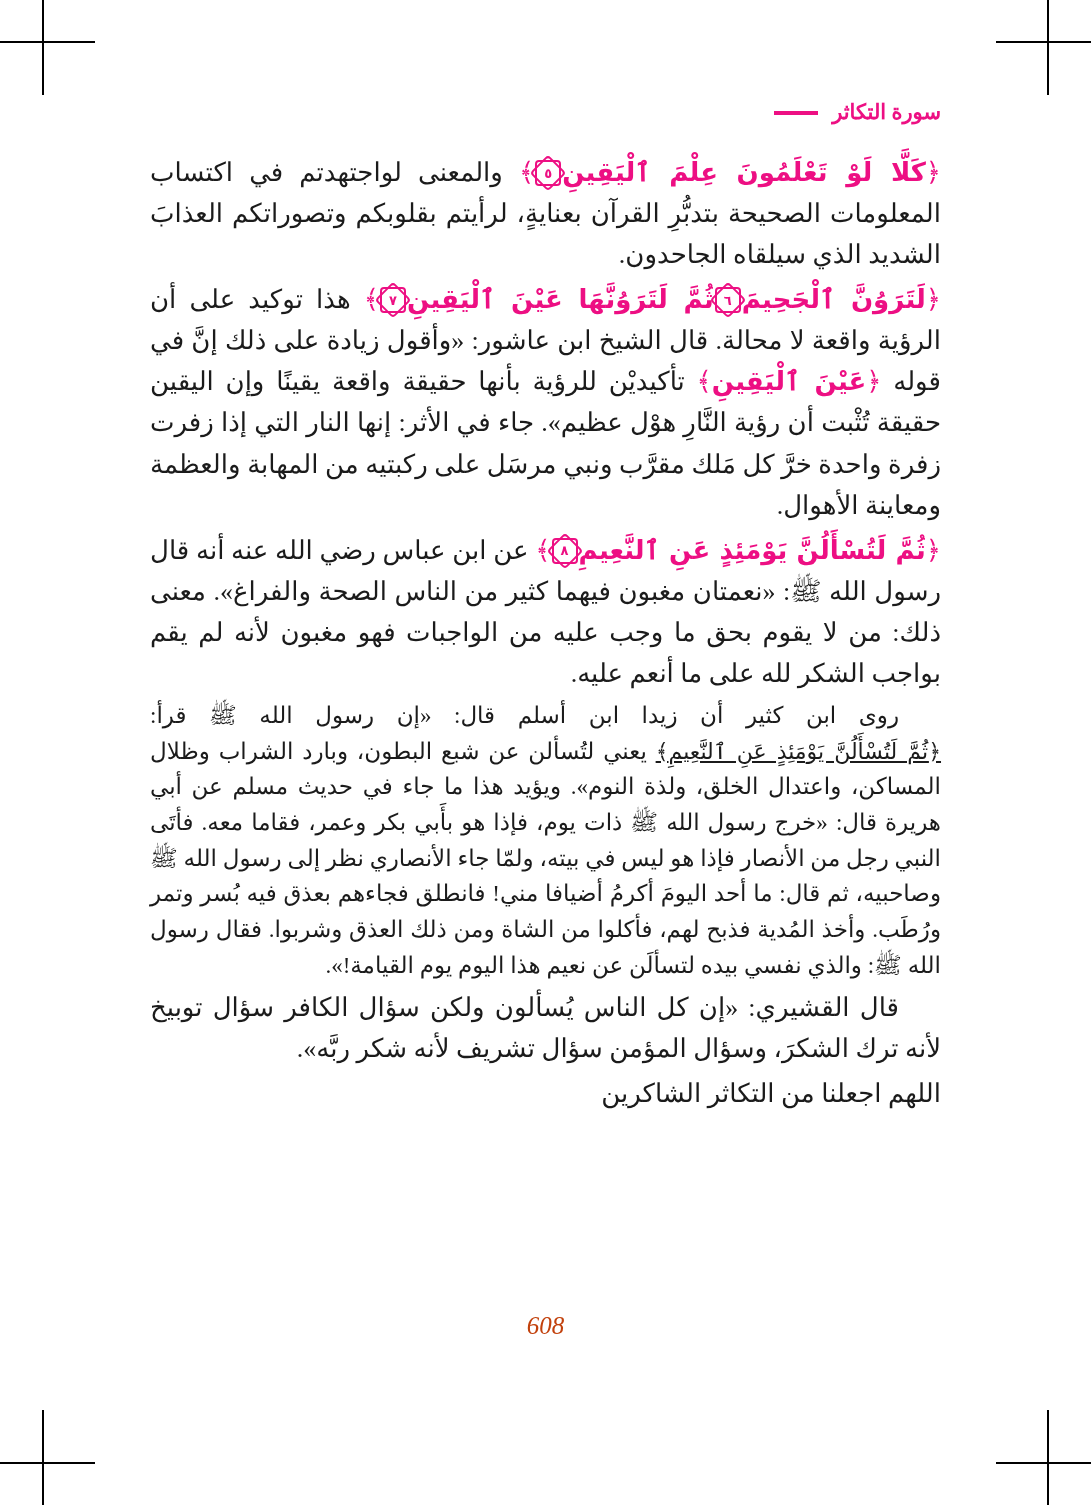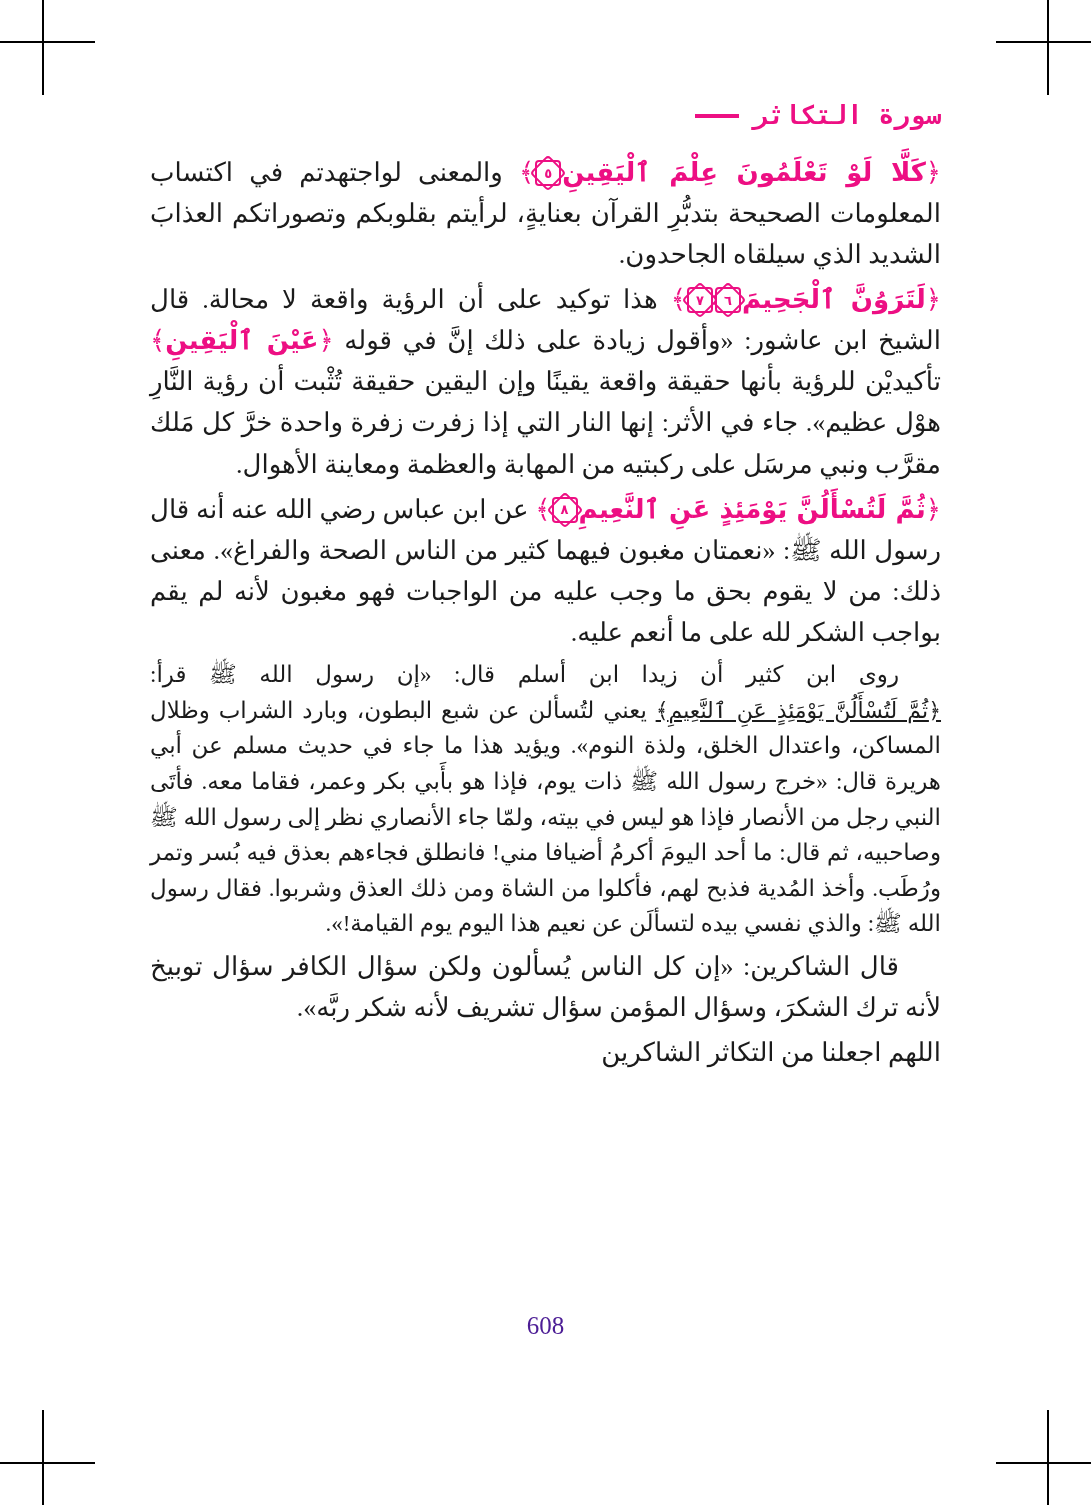--- a/index.html
+++ b/index.html
@@ -40,22 +40,22 @@
     top: 100px;
     right: 150px;
     display: flex;
     flex-direction: row;
     align-items: center;
     gap: 14px;
     direction: rtl;
   }
   .running-head .rh-title {
     color: #ED0F83;
-    font-size: 26px;
-    font-family: Liberation Mono, monospace;
+    font-size: 21px;
+    font-family: Liberation Serif, serif;
     font-weight: 700;
     letter-spacing: 0px;
     white-space: nowrap;
   }
   .running-head .rh-rule {
     display: block;
     width: 44px;
     height: 4px;
     background: #ED0F83;
   }
@@ -142,23 +142,24 @@
   }
 
   
   .folio {
     position: absolute;
     top: 1312px;
     left: 0;
     right: 0;
     text-align: center;
     font-size: 25px;
-    color: #4c1d95;
+    color: #c2410c;
     font-family: "Liberation Serif", "DejaVu Serif", serif;
     direction: ltr;
+    font-style: italic;
   }
 </style>
 </head>
 <body>
 
 <div class="page">
 
   <div class="crop crop-v crop-tl-v"></div>
   <div class="crop crop-h crop-tl-h"></div>
   <div class="crop crop-v crop-tr-v"></div>
@@ -174,39 +175,39 @@
   </div>
 
   <div class="content">
 
     <p class="para">
       <span class="ayah"><span class="brk">﴿</span><span>كَلَّا لَوْ تَعْلَمُونَ عِلْمَ ٱلْيَقِينِ</span><span class="ayah-num"><span class="oct"></span><span class="oct2"></span><span class="n">٥</span></span><span class="brk">﴾</span></span>
       <span>والمعنى لواجتهدتم في اكتساب المعلومات الصحيحة بتدبُّرِ القرآن بعنايةٍ، لرأيتم بقلوبكم وتصوراتكم العذابَ الشديد الذي سيلقاه الجاحدون.</span>
     </p>
 
     <p class="para">
-      <span class="ayah"><span class="brk">﴿</span><span>لَتَرَوُنَّ ٱلْجَحِيمَ</span><span class="ayah-num"><span class="oct"></span><span class="oct2"></span><span class="n">٦</span></span><span class="ayah-num"><span class="oct"></span><span class="oct2"></span><span class="n">٧</span></span><span class="brk">﴾</span></span>
+      <span class="ayah"><span class="brk">﴿</span><span>لَتَرَوُنَّ ٱلْجَحِيمَ</span><span class="ayah-num"><span class="oct"></span><span class="oct2"></span><span class="n">٦</span></span><span>ثُمَّ لَتَرَوُنَّهَا عَيْنَ ٱلْيَقِينِ</span><span class="ayah-num"><span class="oct"></span><span class="oct2"></span><span class="n">٧</span></span><span class="brk">﴾</span></span>
       <span>هذا توكيد على أن الرؤية واقعة لا محالة. قال الشيخ ابن عاشور: «وأقول زيادة على ذلك إنَّ في قوله</span>
       <span class="ayah"><span class="brk">﴿</span><span>عَيْنَ ٱلْيَقِينِ</span><span class="brk">﴾</span></span>
       <span>تأكيديْن للرؤية بأنها حقيقة واقعة يقينًا وإن اليقين حقيقة تُثْبت أن رؤية النَّارِ هوْل عظيم». جاء في الأثر: إنها النار التي إذا زفرت زفرة واحدة خرَّ كل مَلك مقرَّب ونبي مرسَل على ركبتيه من المهابة والعظمة ومعاينة الأهوال.</span>
     </p>
 
     <p class="para">
       <span class="ayah"><span class="brk">﴿</span><span>ثُمَّ لَتُسْأَلُنَّ يَوْمَئِذٍ عَنِ ٱلنَّعِيمِ</span><span class="ayah-num"><span class="oct"></span><span class="oct2"></span><span class="n">٨</span></span><span class="brk">﴾</span></span>
       <span>عن ابن عباس رضي الله عنه أنه قال رسول الله ﷺ: «نعمتان مغبون فيهما كثير من الناس الصحة والفراغ». معنى ذلك: من لا يقوم بحق ما وجب عليه من الواجبات فهو مغبون لأنه لم يقم بواجب الشكر لله على ما أنعم عليه.</span>
     </p>
 
     <p class="para small indent">
       <span>روى ابن كثير أن زيدا ابن أسلم قال: «إن رسول الله ﷺ قرأ:</span>
       <span class="ayah inline-black"><span class="brk">﴿</span><span>ثُمَّ لَتُسْأَلُنَّ يَوْمَئِذٍ عَنِ ٱلنَّعِيمِ</span><span class="brk">﴾</span></span>
       <span>يعني لتُسألن عن شبع البطون، وبارد الشراب وظلال المساكن، واعتدال الخلق، ولذة النوم». ويؤيد هذا ما جاء في حديث مسلم عن أبي هريرة قال: «خرج رسول الله ﷺ ذات يوم، فإذا هو بأَبي بكر وعمر، فقاما معه. فأتَى النبي رجل من الأنصار فإذا هو ليس في بيته، ولمّا جاء الأنصاري نظر إلى رسول الله ﷺ وصاحبيه، ثم قال: ما أحد اليومَ أكرمُ أضيافا مني! فانطلق فجاءهم بعذق فيه بُسر وتمر ورُطَب. وأخذ المُدية فذبح لهم، فأكلوا من الشاة ومن ذلك العذق وشربوا. فقال رسول الله ﷺ: والذي نفسي بيده لتسألَن عن نعيم هذا اليوم يوم القيامة!».</span>
     </p>
 
 
-    <p class="para indent">قال الشاكرين: «إن كل الناس يُسألون ولكن سؤال الكافر سؤال توبيخ لأنه ترك الشكرَ، وسؤال المؤمن سؤال تشريف لأنه شكر ربَّه».</p>
+    <p class="para indent">قال القشيري: «إن كل الناس يُسألون ولكن سؤال الكافر سؤال توبيخ لأنه ترك الشكرَ، وسؤال المؤمن سؤال تشريف لأنه شكر ربَّه».</p>
 
     <p class="para">اللهم اجعلنا من التكاثر الشاكرين</p>
 
   </div>
 
   <div class="folio">608</div>
 
 </div>
 
 </body></html>

